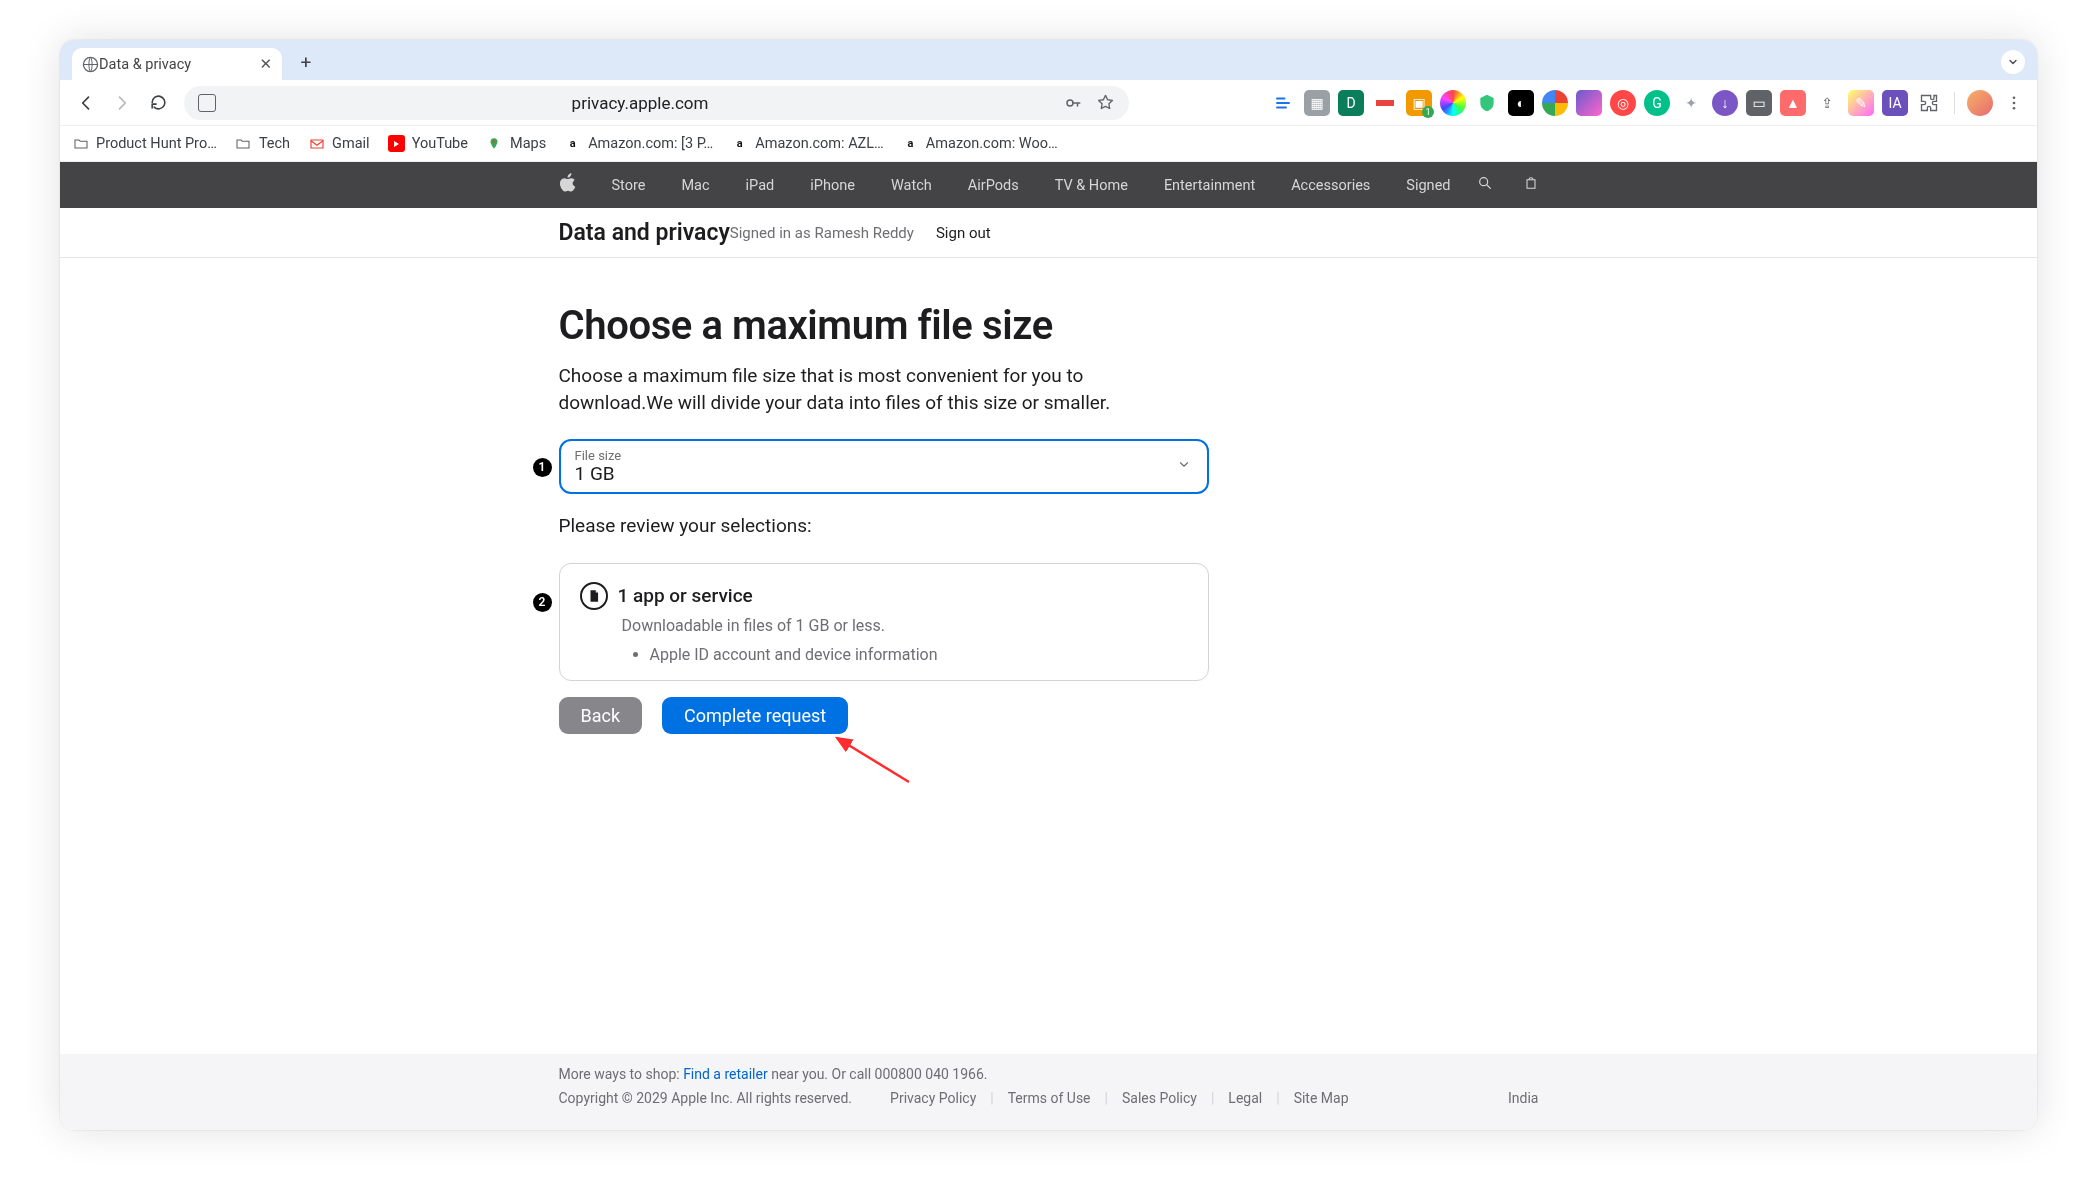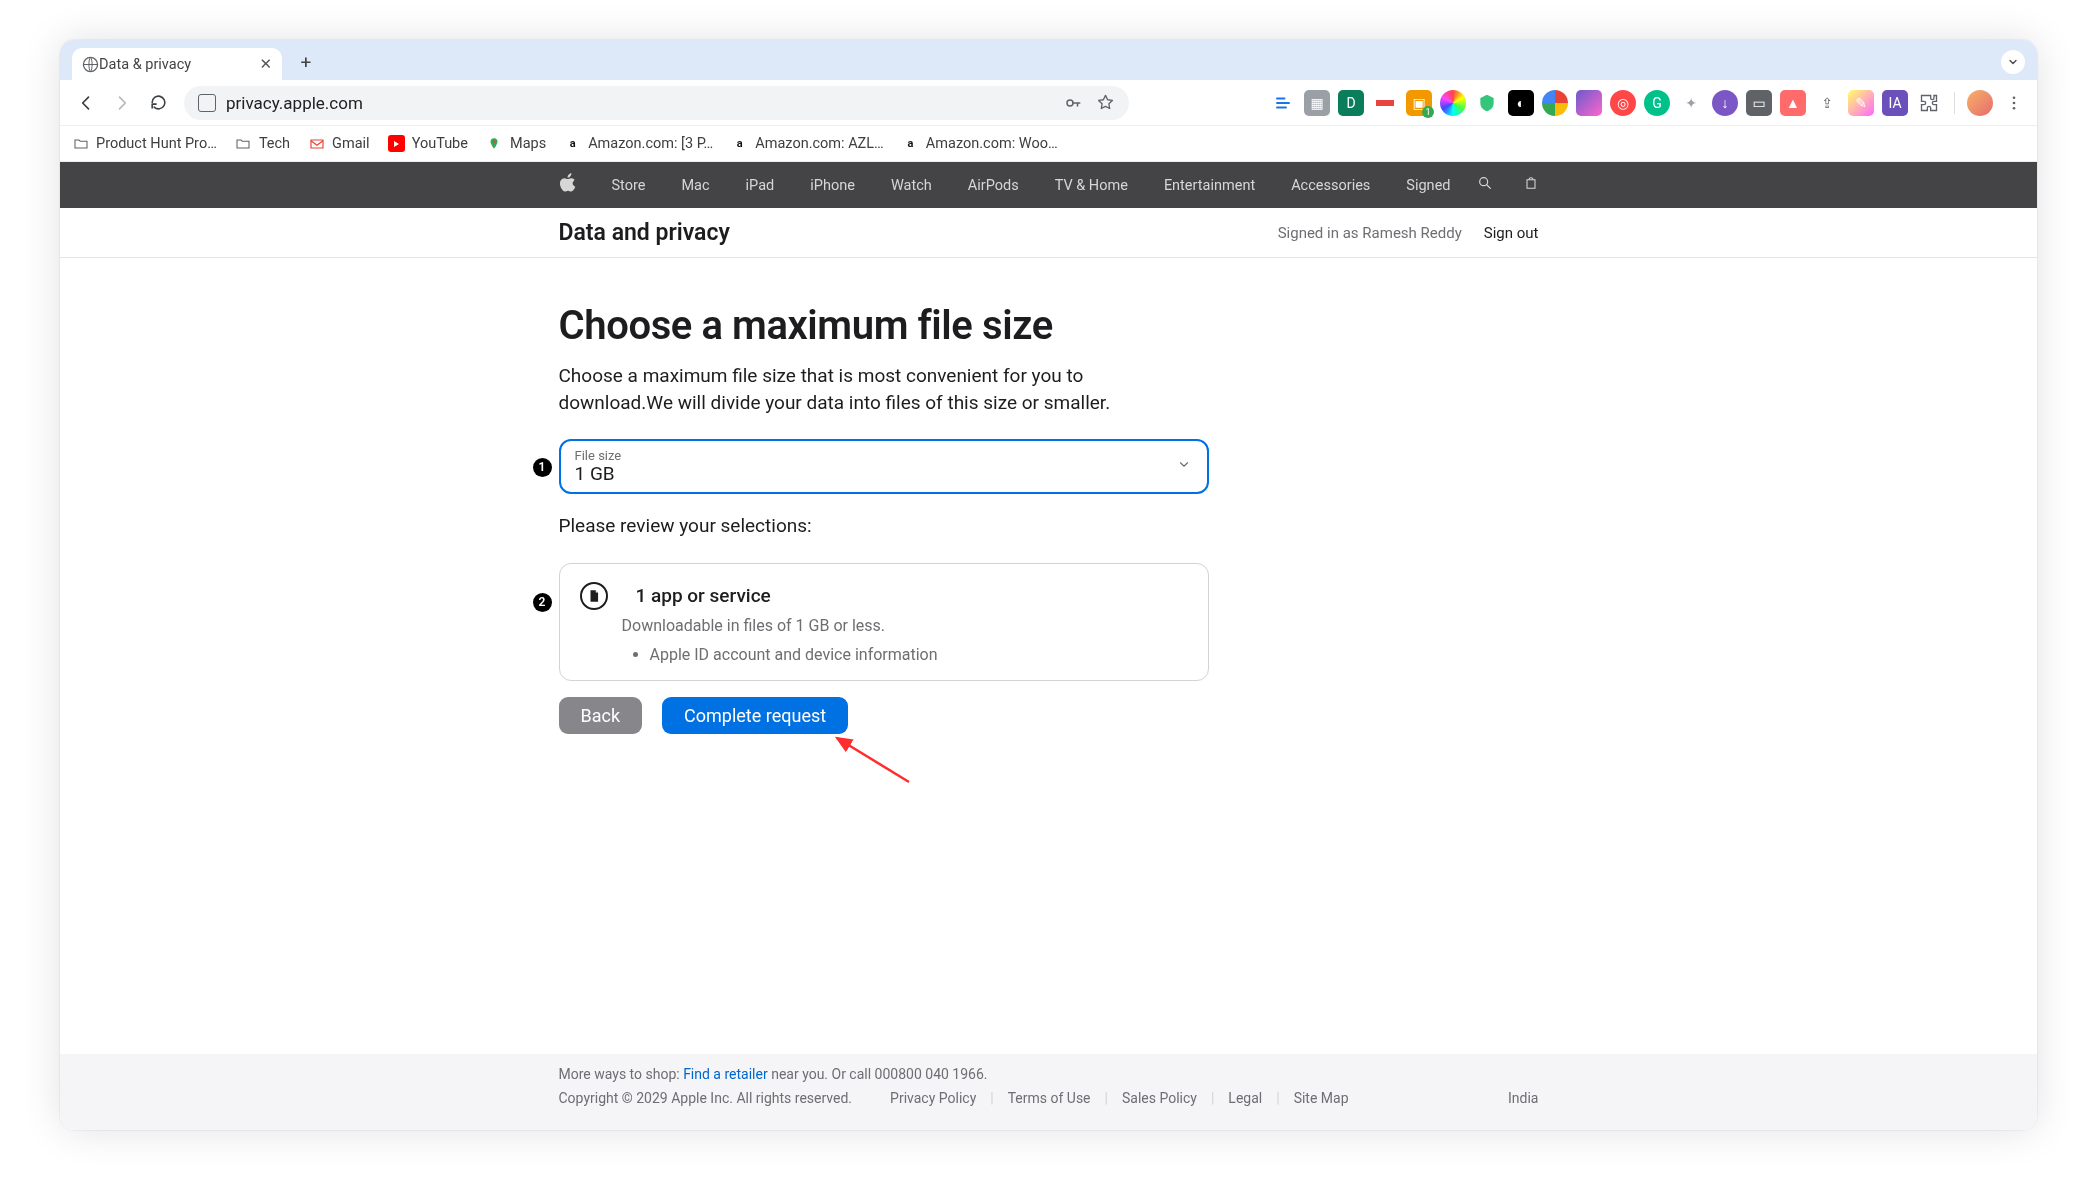--- a/index.html
+++ b/index.html
@@ -93,20 +93,21 @@
 .omnibox {
   flex: 0 0 945px;
   height: 34px;
   background: #f1f3f4;
   border-radius: 17px;
   display: flex;
   align-items: center;
   padding: 12px 14px;
   gap: 10px;
   margin: 0 6px;
+  text-align: center;
 }
 .omnibox .tune {
   width: 18px; height: 18px;
   border: 1.5px solid #5f6368;
   border-radius: 3px;
   position: relative;
 }
 .omnibox .url {
   flex: 1;
   font-size: 17px;
@@ -182,21 +183,20 @@
   height: 50px;
   border-bottom: 1px solid #e5e5e5;
   display: flex;
   align-items: center;
 }
 .localnav .inner {
   width: 980px;
   margin: 0 auto;
   display: flex;
   align-items: center;
-  justify-content: space-between;
 }
 .localnav .title {
   font-size: 23px;
   font-weight: 600;
   color: #1d1d1f;
 }
 .localnav .auth {
   font-size: 15px;
   color: #6e6e73;
   display: flex;
@@ -266,21 +266,21 @@
   margin-bottom: 26px;
 }
 .review-card {
   border: 1px solid #d2d2d7;
   border-radius: 12px;
   padding: 18px 20px 16px 20px;
   position: relative;
   margin-bottom: 16px;
 }
 .review-card .row1 {
-  display: flex; align-items: center; gap: 28px;
+  display: flex; align-items: center; gap: 10px;
   margin-bottom: 6px;
 }
 .docicon {
   width: 28px; height: 28px;
   border: 2.5px solid #1d1d1f;
   border-radius: 14px;
   display: flex; align-items:center; justify-content:center;
 }
 .review-card .apps {
   font-size: 19px;

